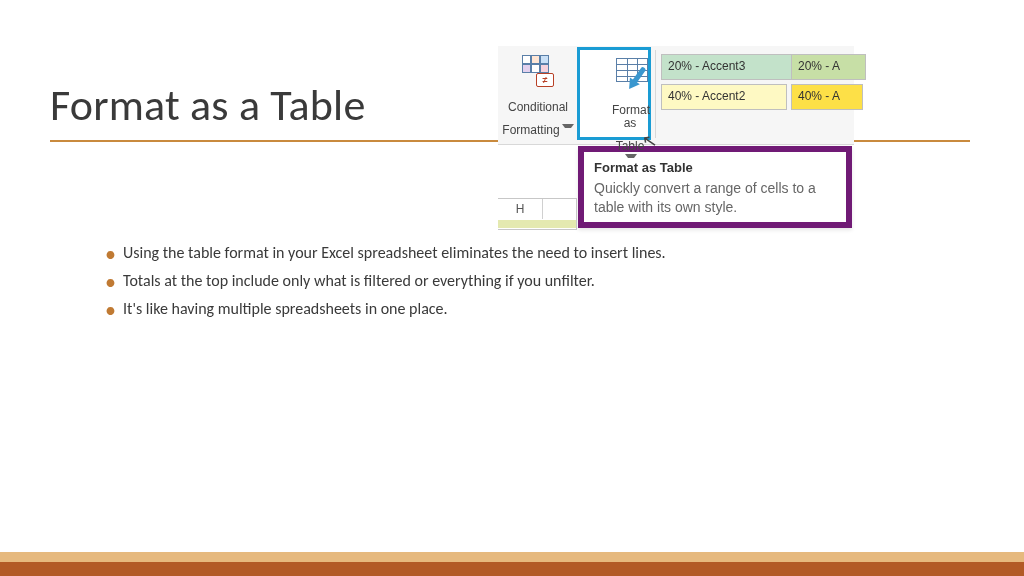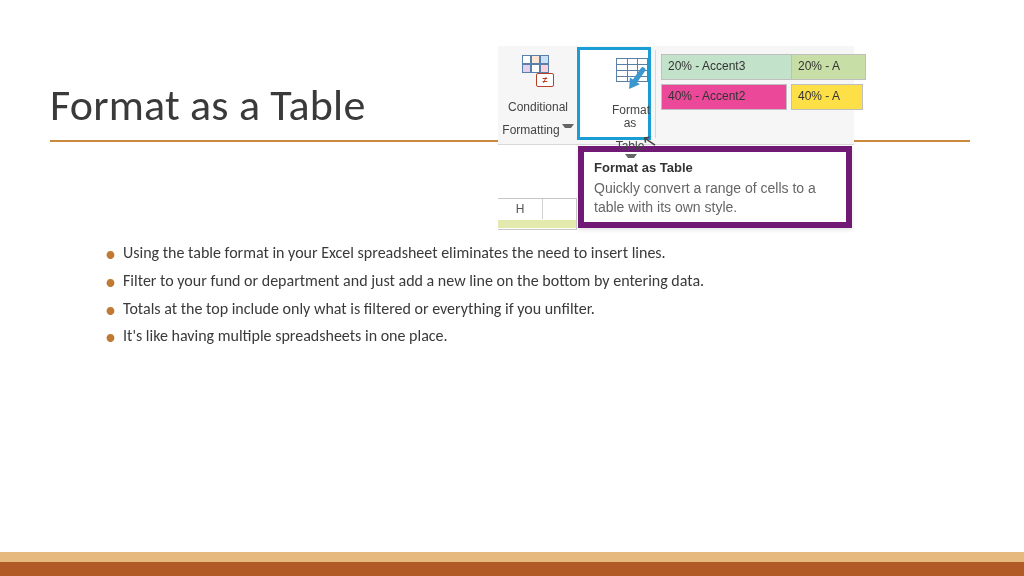--- a/index.html
+++ b/index.html
@@ -173,21 +173,21 @@
     height: 26px;
     font-size: 12px;
     color: #333;
     border: 1px solid #bfbfbf;
     box-sizing: border-box;
     padding: 4px 6px;
     background: #fff;
   }
   .sw-a3 { left: 163px; top: 8px;  width: 147px; background: #c3e2ca; }
   .sw-ax { left: 293px; top: 8px;  width: 75px;  background: #c7dfa6; }
-  .sw-a2 { left: 163px; top: 38px; width: 126px; background: #ec4899; }
+  .sw-a2 { left: 163px; top: 38px; width: 126px; background: #fef9c3; }
   .sw-ay { left: 293px; top: 38px; width: 72px;  background: #fde047; }
 
   .ribbon-sep {
     position:absolute; left:157px; top:4px;
     width:1px; height:88px; background:#d8d8d8;
   }
 
   
   .tooltip {
     position: absolute;
@@ -233,21 +233,20 @@
   }
 </style>
 </head>
 <body>
 
 <div class="title">Format as a Table</div>
 <div class="title-underline"></div>
 
 <ul class="bullets">
   <li>Using the table format in your Excel spreadsheet eliminates the need to insert lines.</li>
-  <li>Filter to your fund or department and just add a new line on the bottom by entering data.</li>
   <li>Totals at the top include only what is filtered or everything if you unfilter.</li>
   <li>It's like having multiple spreadsheets in one place.</li>
 </ul>
 
 <div class="snippet">
   <div class="ribbon">
 
     <div class="rbtn btn-cf">
       <div class="iconbox cf-icon">
         <span class="cf-mini cf-1"></span>

